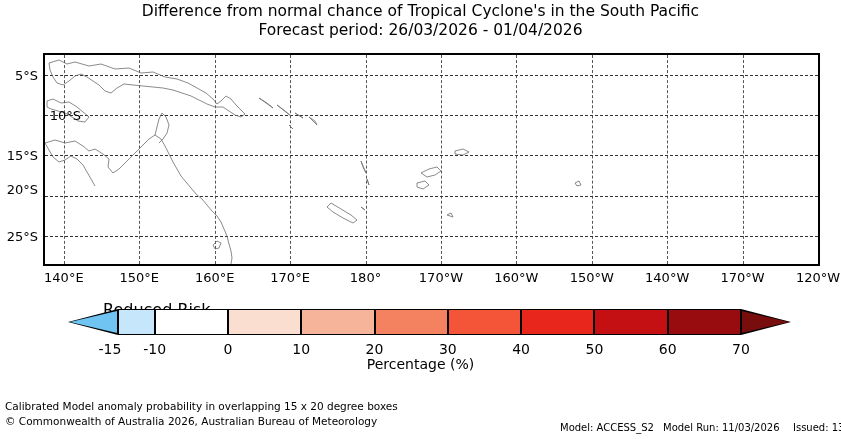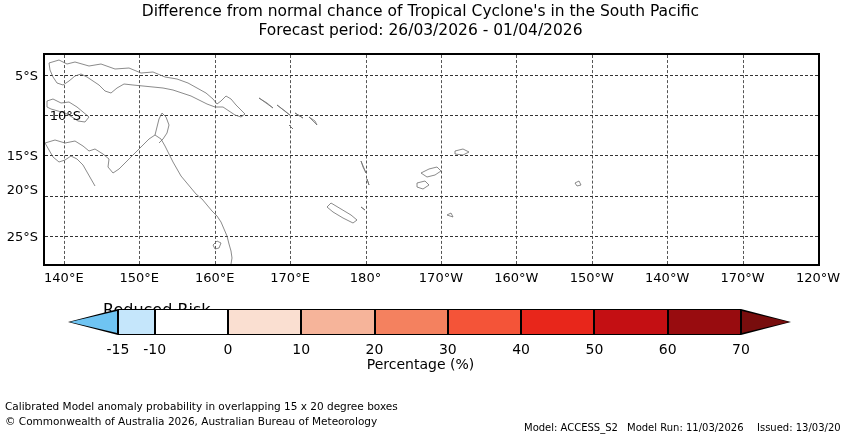--- a/index.html
+++ b/index.html
@@ -189,20 +189,21 @@
     font-size: 10.5px;
     color: #000;
     white-space: nowrap;
   }
   .footer-meta {
     position: absolute;
     top: 422px;
     font-size: 10px;
     color: #000;
     white-space: nowrap;
+    margin-left: 36px;
   }
   .fm-model { left: 524px; }
   .fm-run { left: 627px; }
   .fm-issued { left: 757px; }
 </style>
 </head>
 <body>
 
 <div id="root">
 
@@ -324,21 +325,21 @@
         <div class="cb-seg" style="left: 379.824px; width: 73.2941px; background: rgb(244, 84, 56);"></div>
         <div class="cb-seg" style="left: 453.118px; width: 73.2941px; background: rgb(232, 38, 27);"></div>
         <div class="cb-seg" style="left: 526.412px; width: 73.2941px; background: rgb(196, 15, 19);"></div>
         <div class="cb-seg" style="left: 599.706px; width: 73.2941px; background: rgb(152, 12, 15);"></div>
         <div class="cb-arrow cb-arrow-left" style="left: 2px; border-right-width: 47px; border-top-width: 11px; border-bottom-width: 11px; top: 2px; border-right-color: rgb(111, 196, 242);"></div>
         <div class="cb-arrow cb-arrow-right" style="right: 2px; border-left-width: 47px; border-top-width: 11px; border-bottom-width: 11px; top: 2px; border-left-color: rgb(120, 13, 13);"></div>
       </div>
   </div>
 
   <div id="cb-ticks-layer">
-      <div class="cb-tick" style="left: 118px; text-align: center;">-15</div>
+      <div class="cb-tick" style="left: 110px; text-align: center;">-15</div>
       <div class="cb-tick" style="left: 154.647px;">-10</div>
       <div class="cb-tick" style="left: 227.941px;">0</div>
       <div class="cb-tick" style="left: 301.235px;">10</div>
       <div class="cb-tick" style="left: 374.529px;">20</div>
       <div class="cb-tick" style="left: 447.824px;">30</div>
       <div class="cb-tick" style="left: 521.118px;">40</div>
       <div class="cb-tick" style="left: 594.412px;">50</div>
       <div class="cb-tick" style="left: 667.706px;">60</div>
       <div class="cb-tick" style="left: 741px;">70</div>
     </div>

